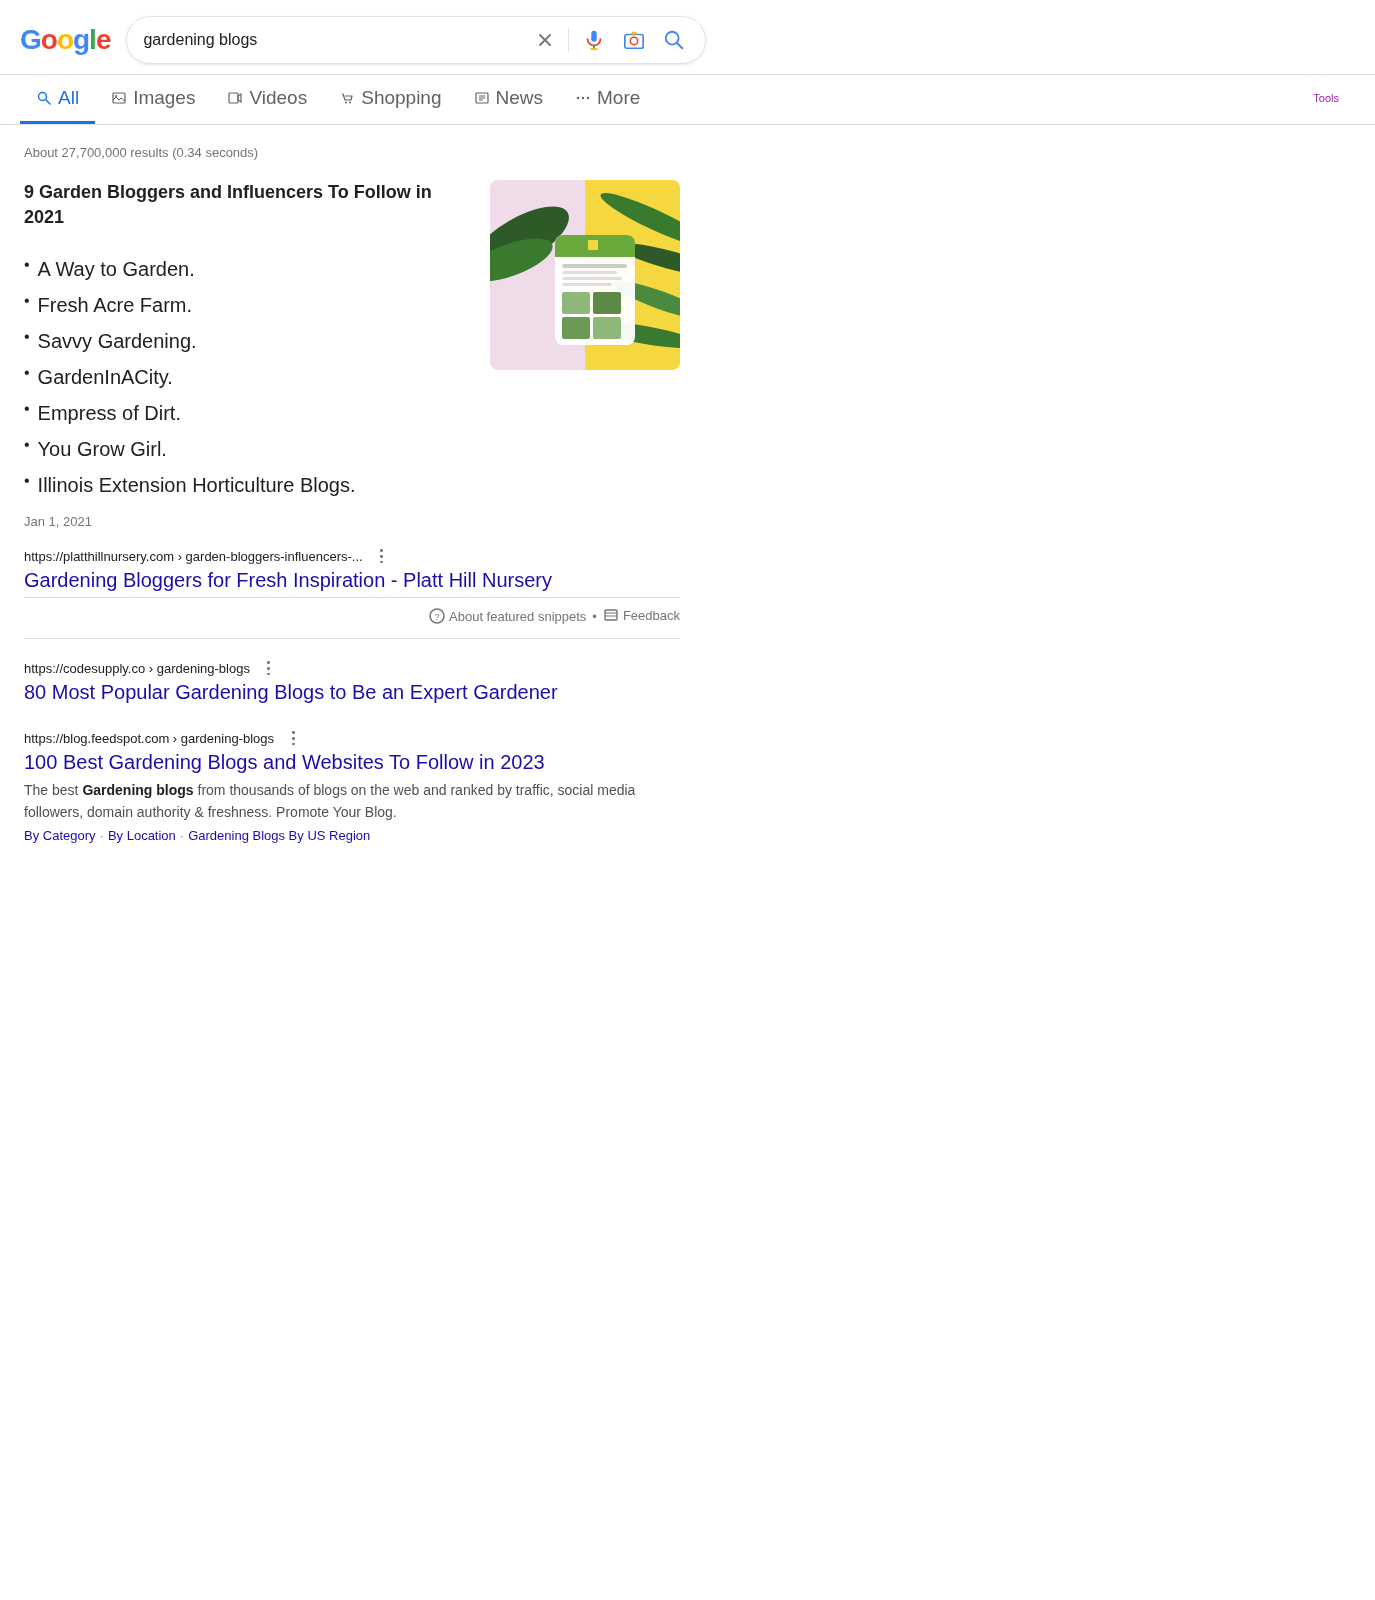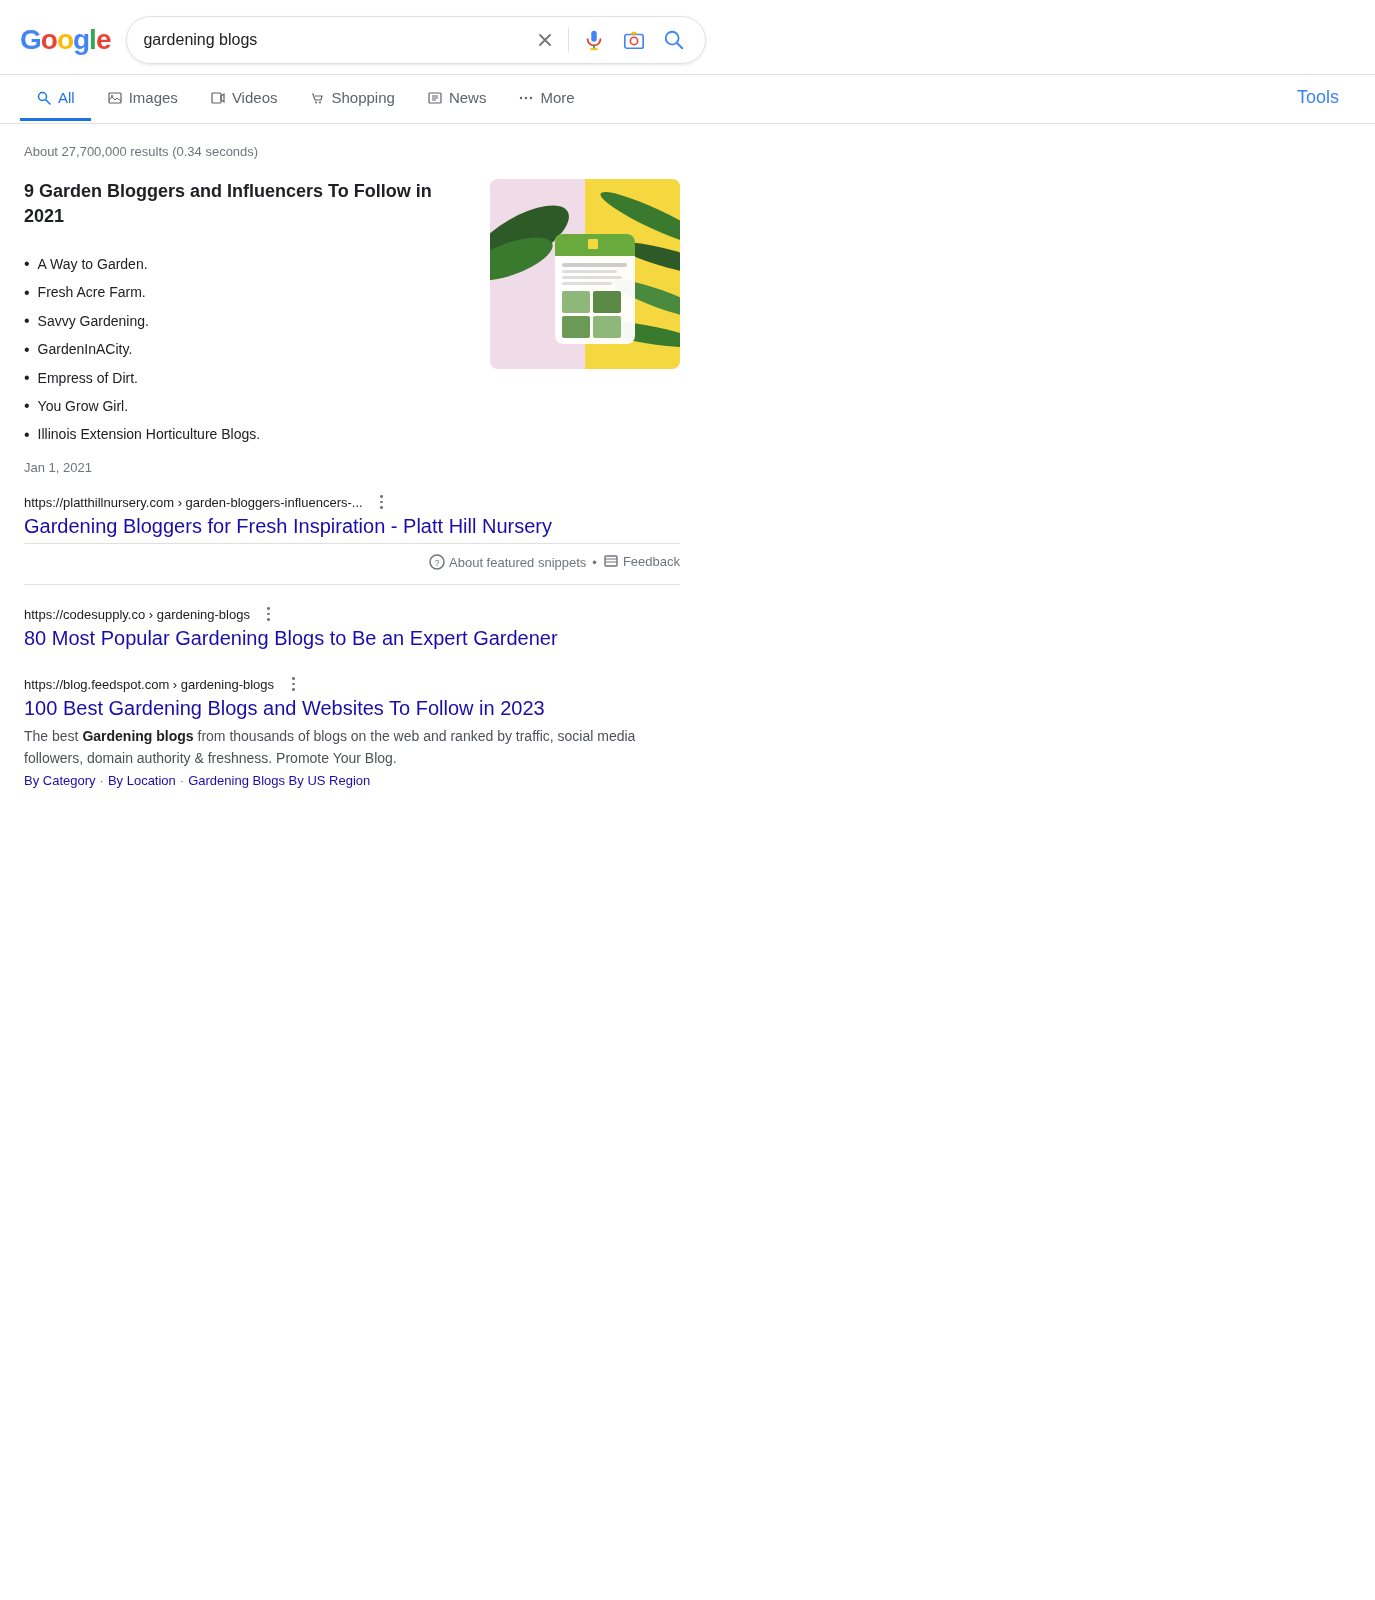--- a/index.html
+++ b/index.html
@@ -88,40 +88,40 @@
       border-bottom: 1px solid #e0e0e0;
       gap: 0;
     }
     .nav-tab {
       display: flex;
       align-items: center;
       gap: 6px;
       padding: 12px 16px;
       cursor: pointer;
       color: #5f6368;
-      font-size: 15px;
+      font-size: 19px;
       border-bottom: 3px solid transparent;
       text-decoration: none;
       white-space: nowrap;
     }
     .nav-tab.active {
       color: #1a73e8;
       border-bottom: 3px solid #1a73e8;
     }
     .nav-tab-icon {
       width: 16px;
       height: 16px;
       display: inline-flex;
       align-items: center;
       justify-content: center;
     }
     .tools-tab {
       margin-left: auto;
-      color: #3b82f6;
-      font-size: 18px;
+      color: #a21caf;
+      font-size: 11px;
       padding: 12px 16px;
       cursor: pointer;
       border-bottom: 3px solid transparent;
     }
 
     
     .main {
       padding: 20px 20px 20px 24px;
       max-width: 700px;
     }
@@ -148,24 +148,24 @@
       margin-bottom: 24px;
       line-height: 1.4;
     }
     .snippet-list {
       list-style: none;
       padding: 0;
       margin-bottom: 14px;
     }
     .snippet-list li {
       display: flex;
-      align-items: center;
+      align-items: flex-start;
       gap: 8px;
       margin-bottom: 6px;
-      font-size: 14px;
+      font-size: 20px;
       color: #202124;
       line-height: 1.5;
     }
     .snippet-list li::before {
       content: "•";
       font-size: 16px;
       line-height: 1.4;
       flex-shrink: 0;
     }
     .snippet-date {

